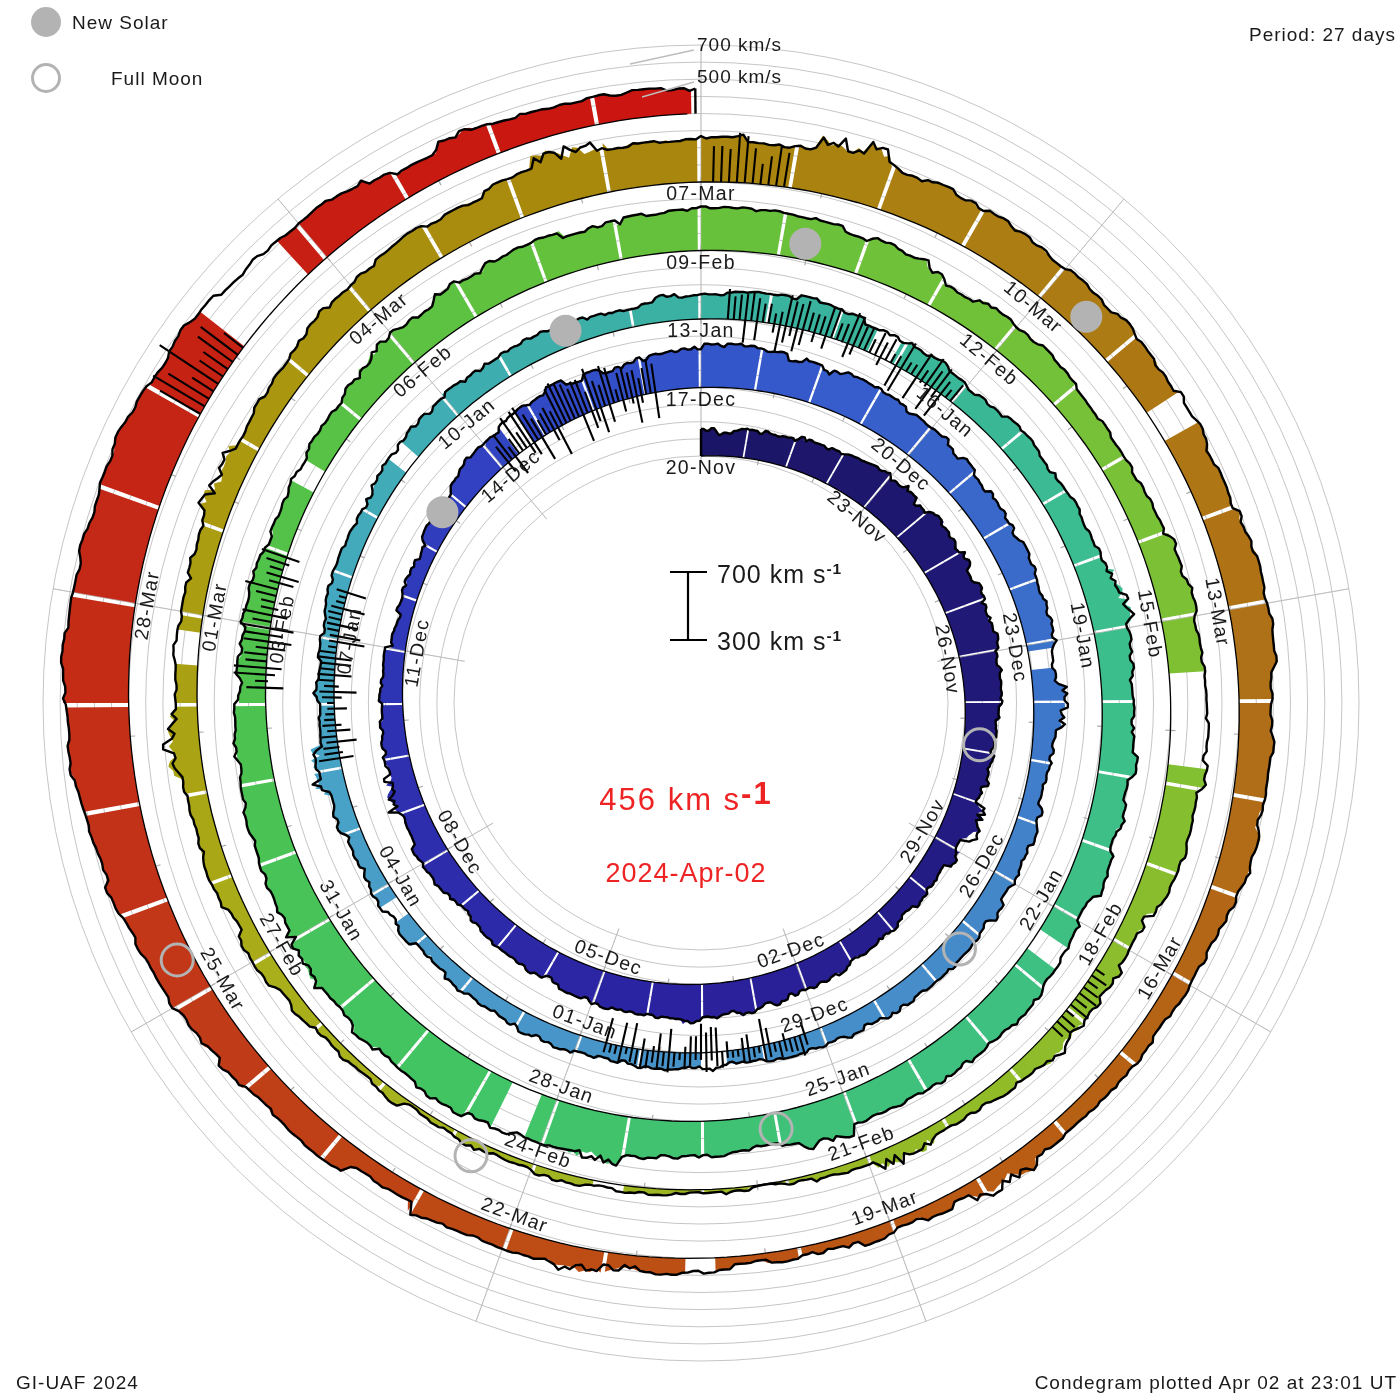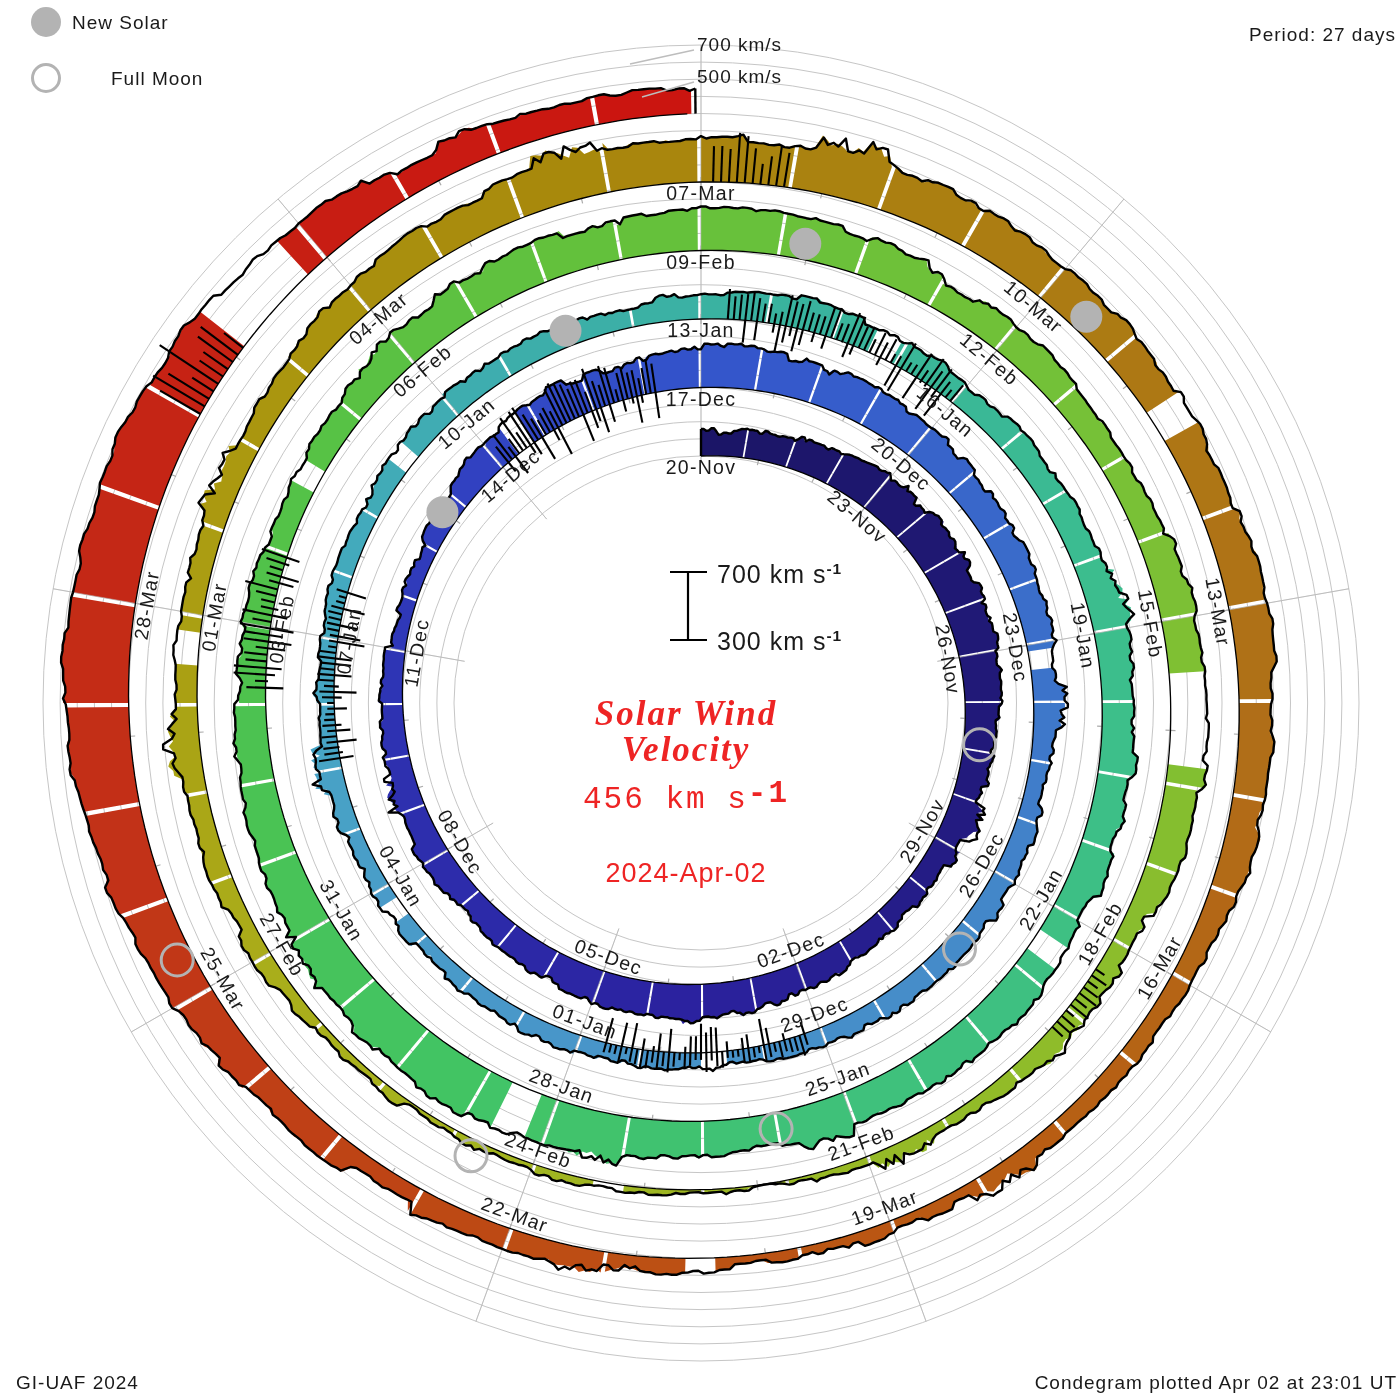--- a/index.html
+++ b/index.html
@@ -686,25 +686,21 @@
   <div class="ov legend-label" style="left:72px;top:68px;margin-left:39px;">Full Moon</div>
 
   <div class="ov period" style="right:4px;top:24px;">Period: 27 days</div>
 
   <div class="ov gridlab" style="left:697px;top:34px;">700 km/s</div>
   <div class="ov gridlab" style="left:697px;top:66px;">500 km/s</div>
 
   <div class="ov sbar-lab" style="left:717px;top:560px;text-align:right;"><span>700 km s</span><span class="exp">-1</span></div>
   <div class="ov sbar-lab" style="left:717px;top:627px;text-align:right;"><span>300 km s</span><span class="exp">-1</span></div>
 
-  <div class="ov center-block" style="left:451px;top:696px;">
-    <div class="cw-title">Solar Wind</div>
-    <div class="cw-title">Velocity</div>
-  </div>
-  <div class="ov center-block" style="left:451px;top:776px;font-family:Liberation Mono, monospace;"><span class="cw-value">456 km s</span><span class="cw-value exp">-1</span></div>
+  <div class="ov center-block" style="left:451px;top:776px;"><span class="cw-value">456 km s</span><span class="cw-value exp">-1</span></div>
   <div class="ov center-block" style="left:451px;top:858px;">
     <div class="cw-latest">2024-Apr-02</div>
   </div>
 
   <div class="ov footer" style="left:16px;top:1372px;">GI-UAF 2024</div>
   <div class="ov footer" style="right:3px;top:1372px;">Condegram plotted Apr 02 at 23:01 UT</div>
 
 </div>
 
 </body></html>

